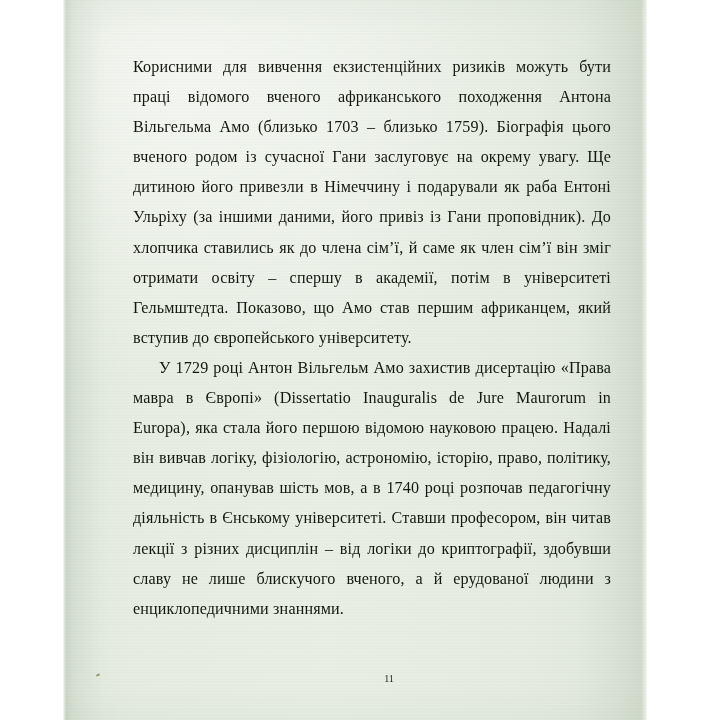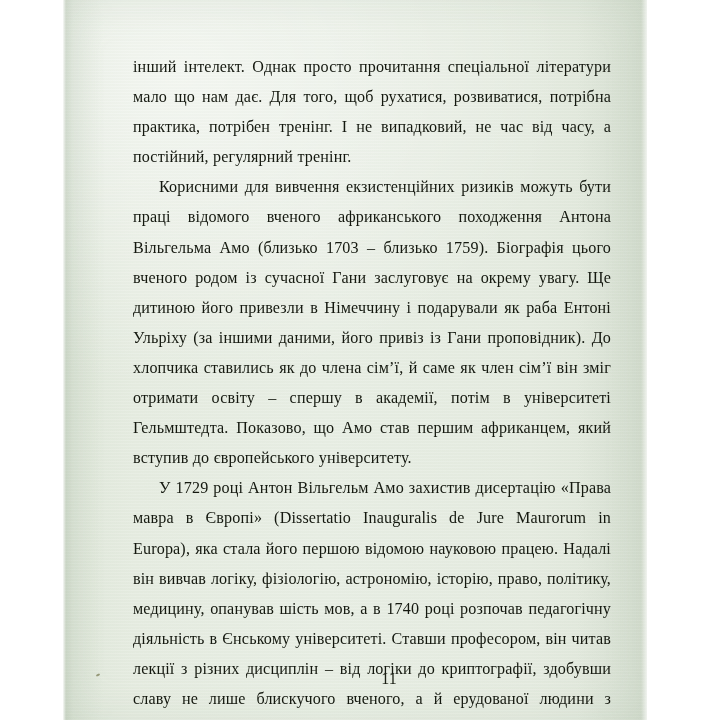--- a/index.html
+++ b/index.html
@@ -92,21 +92,21 @@
   
   #folio {
     position: absolute;
     left: 0;
     top: 670px;
     width: 584px;
     text-align: center;
     padding-left: 68px;
     box-sizing: border-box;
     color: #1a1f14;
-    font-size: 16px;
+    font-size: 10px;
     line-height: 18px;
     font-family: "Liberation Serif", "DejaVu Serif", serif;
   }
 
   
   #paper-speck {
     position: absolute;
     left: 33px;
     top: 674px;
     width: 4px;
@@ -137,21 +137,20 @@
 </head>
 <body>
 
 <div id="scan-canvas">
 
   <div id="book-page">
     <div id="paper-texture"></div>
     <div id="page-shading"></div>
 
     <div id="text-block">
-      <p class="para">інший інтелект. Однак просто прочитання спеціальної літератури мало що нам дає. Для того, щоб рухатися, розвиватися, потрібна практика, потрібен тренінг. І не випадковий, не час від часу, а постійний, регулярний тренінг.</p>
       <p class="para">Корисними для вивчення екзистенційних ризиків можуть бути праці відомого вченого африканського походження Антона Вільгельма Амо (близько 1703 – близько 1759). Біографія цього вченого родом із сучасної Гани заслуговує на окрему увагу. Ще дитиною його привезли в Німеччину і подарували як раба Ентоні Ульріху (за іншими даними, його привіз із Гани проповідник). До хлопчика ставились як до члена сім’ї, й саме як член сім’ї він зміг отримати освіту – спершу в академії, потім в університеті Гельмштедта. Показово, що Амо став першим африканцем, який вступив до європейського університету.</p>
       <p class="para last-line-natural">У 1729 році Антон Вільгельм Амо захистив дисертацію «Права мавра в Європі» (Dissertatio Inauguralis de Jure Maurorum in Europa), яка стала його першою відомою науковою працею. Надалі він вивчав логіку, фізіологію, астрономію, історію, право, політику, медицину, опанував шість мов, а в 1740 році розпочав педагогічну діяльність в Єнському університеті. Ставши професором, він читав лекції з різних дисциплін – від логіки до криптографії, здобувши славу не лише блискучого вченого, а й ерудованої людини з енциклопедичними знаннями.</p>
     </div>
 
     <div id="folio">11</div>
 
     <div id="paper-speck"></div>
   </div>
 
   <div id="edge-left"></div>

